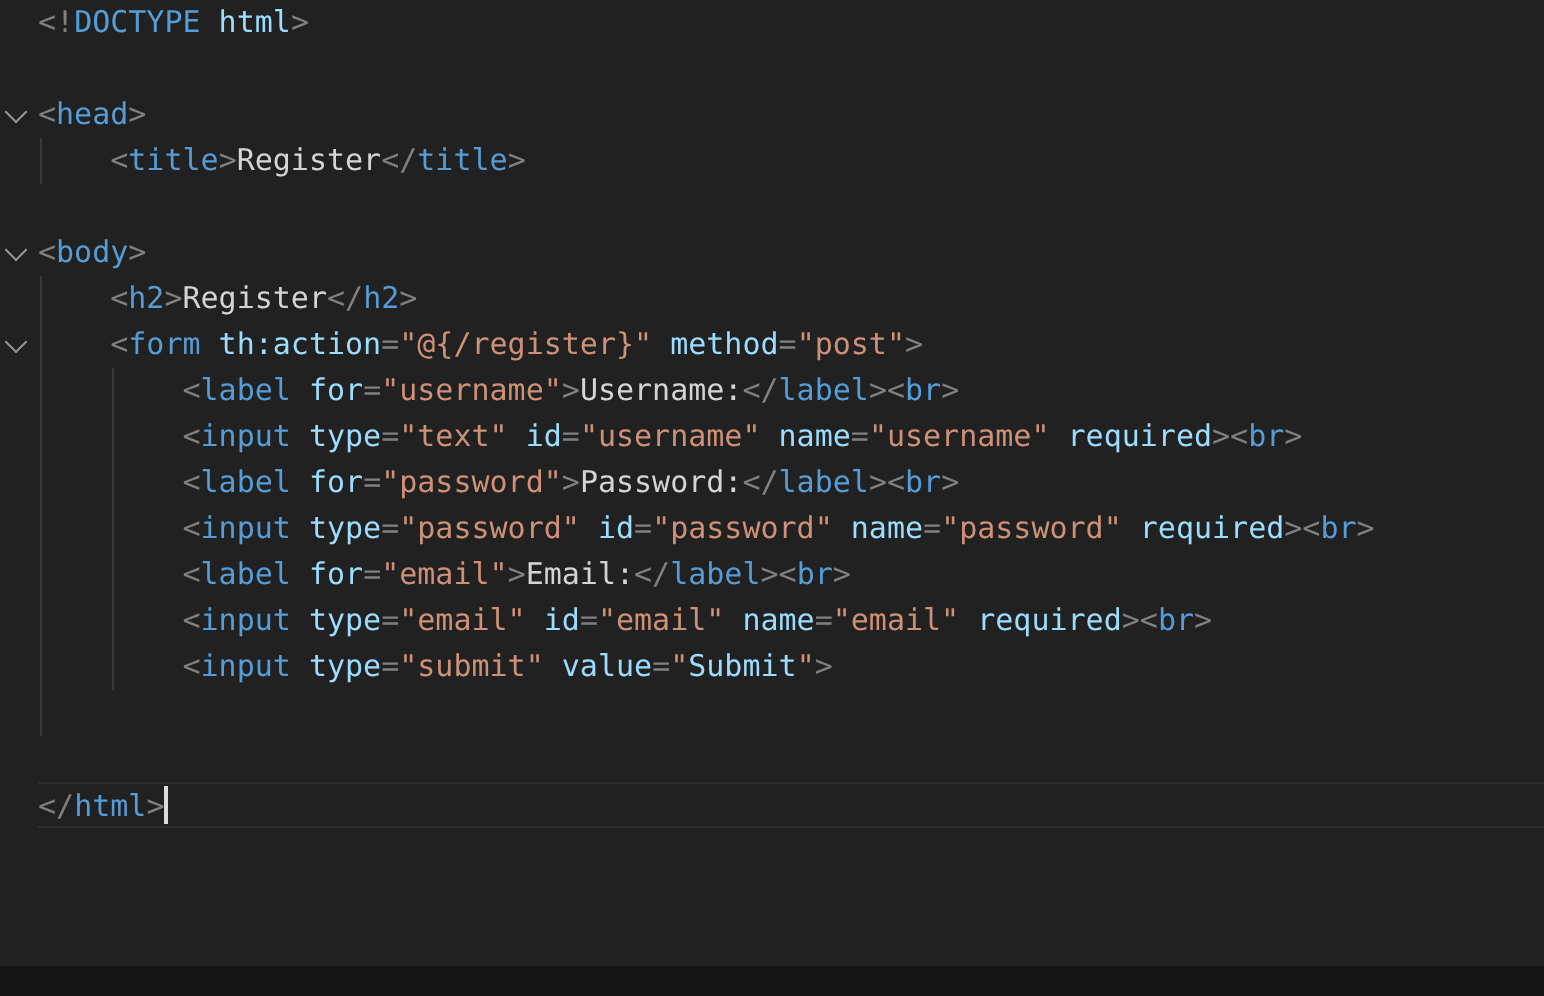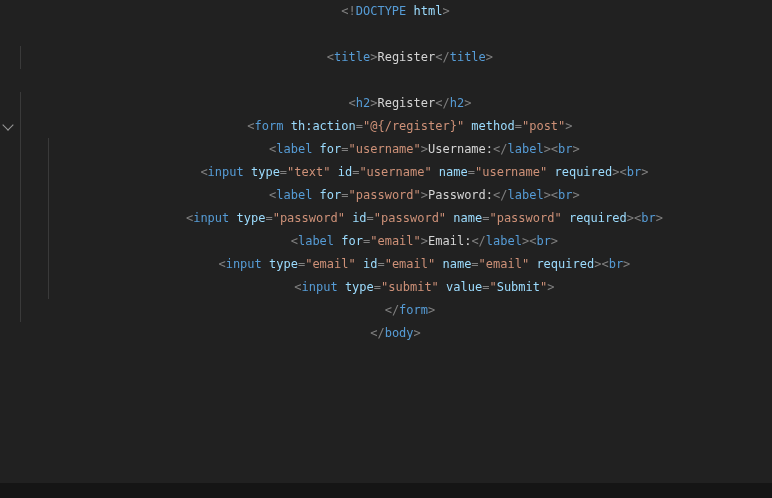--- a/index.html
+++ b/index.html
@@ -14,23 +14,22 @@
     position: absolute;
     left: 0; top: 0; right: 0;
     padding-left: 19px;
     box-sizing: border-box;
   }
   .line {
     position: relative;
     height: 23px;
     line-height: 23px;
     white-space: pre;
-    font-size: 12px;
+    font-size: 15px;
     box-sizing: border-box;
-    text-align: center;
   }
   .line.current {
     border-top: 1px solid #2e2e2e;
     border-bottom: 1px solid #2e2e2e;
   }
   .code { display: inline-block; vertical-align: top; }
   .guide {
     position: absolute;
     top: 0; bottom: 0;
     width: 1px;
@@ -63,28 +62,30 @@
     height: 15px;
     background: #151515;
   }
 </style>
 </head>
 <body style="background: rgb(33, 33, 33);">
 
 <div class="editor" id="editor">
     <div class="line"><span class="code"><span style="color: rgb(128, 128, 128);">&lt;!</span><span style="color: rgb(86, 156, 214);">DOCTYPE</span><span style="color: rgb(156, 220, 254);"> html</span><span style="color: rgb(128, 128, 128);">&gt;</span></span></div>
     <div class="line"><span class="code"></span></div>
+    <div class="line"><span class="chev" style="border-right-color: rgb(152, 152, 152); border-bottom-color: rgb(152, 152, 152);"></span><span class="code"><span style="color: rgb(128, 128, 128);">&lt;</span><span style="color: rgb(86, 156, 214);">head</span><span style="color: rgb(128, 128, 128);">&gt;</span></span></div>
     <div class="line"><div class="guide g0" style="background: rgb(58, 58, 58);"></div><span class="code"><span style="color: rgb(212, 212, 212);">    </span><span style="color: rgb(128, 128, 128);">&lt;</span><span style="color: rgb(86, 156, 214);">title</span><span style="color: rgb(128, 128, 128);">&gt;</span><span style="color: rgb(212, 212, 212);">Register</span><span style="color: rgb(128, 128, 128);">&lt;/</span><span style="color: rgb(86, 156, 214);">title</span><span style="color: rgb(128, 128, 128);">&gt;</span></span></div>
     <div class="line"><span class="code"></span></div>
+    <div class="line"><span class="chev" style="border-right-color: rgb(152, 152, 152); border-bottom-color: rgb(152, 152, 152);"></span><span class="code"><span style="color: rgb(128, 128, 128);">&lt;</span><span style="color: rgb(86, 156, 214);">body</span><span style="color: rgb(128, 128, 128);">&gt;</span></span></div>
     <div class="line"><div class="guide g0" style="background: rgb(58, 58, 58);"></div><span class="code"><span style="color: rgb(212, 212, 212);">    </span><span style="color: rgb(128, 128, 128);">&lt;</span><span style="color: rgb(86, 156, 214);">h2</span><span style="color: rgb(128, 128, 128);">&gt;</span><span style="color: rgb(212, 212, 212);">Register</span><span style="color: rgb(128, 128, 128);">&lt;/</span><span style="color: rgb(86, 156, 214);">h2</span><span style="color: rgb(128, 128, 128);">&gt;</span></span></div>
     <div class="line"><span class="chev" style="border-right-color: rgb(152, 152, 152); border-bottom-color: rgb(152, 152, 152);"></span><div class="guide g0" style="background: rgb(58, 58, 58);"></div><span class="code"><span style="color: rgb(212, 212, 212);">    </span><span style="color: rgb(128, 128, 128);">&lt;</span><span style="color: rgb(86, 156, 214);">form</span><span style="color: rgb(156, 220, 254);"> th:action</span><span style="color: rgb(128, 128, 128);">=</span><span style="color: rgb(206, 145, 120);">"@{/register}"</span><span style="color: rgb(156, 220, 254);"> method</span><span style="color: rgb(128, 128, 128);">=</span><span style="color: rgb(206, 145, 120);">"post"</span><span style="color: rgb(128, 128, 128);">&gt;</span></span></div>
     <div class="line"><div class="guide g0" style="background: rgb(58, 58, 58);"></div><div class="guide g4" style="background: rgb(58, 58, 58);"></div><span class="code"><span style="color: rgb(212, 212, 212);">        </span><span style="color: rgb(128, 128, 128);">&lt;</span><span style="color: rgb(86, 156, 214);">label</span><span style="color: rgb(156, 220, 254);"> for</span><span style="color: rgb(128, 128, 128);">=</span><span style="color: rgb(206, 145, 120);">"username"</span><span style="color: rgb(128, 128, 128);">&gt;</span><span style="color: rgb(212, 212, 212);">Username:</span><span style="color: rgb(128, 128, 128);">&lt;/</span><span style="color: rgb(86, 156, 214);">label</span><span style="color: rgb(128, 128, 128);">&gt;&lt;</span><span style="color: rgb(86, 156, 214);">br</span><span style="color: rgb(128, 128, 128);">&gt;</span></span></div>
     <div class="line"><div class="guide g0" style="background: rgb(58, 58, 58);"></div><div class="guide g4" style="background: rgb(58, 58, 58);"></div><span class="code"><span style="color: rgb(212, 212, 212);">        </span><span style="color: rgb(128, 128, 128);">&lt;</span><span style="color: rgb(86, 156, 214);">input</span><span style="color: rgb(156, 220, 254);"> type</span><span style="color: rgb(128, 128, 128);">=</span><span style="color: rgb(206, 145, 120);">"text"</span><span style="color: rgb(156, 220, 254);"> id</span><span style="color: rgb(128, 128, 128);">=</span><span style="color: rgb(206, 145, 120);">"username"</span><span style="color: rgb(156, 220, 254);"> name</span><span style="color: rgb(128, 128, 128);">=</span><span style="color: rgb(206, 145, 120);">"username"</span><span style="color: rgb(156, 220, 254);"> required</span><span style="color: rgb(128, 128, 128);">&gt;&lt;</span><span style="color: rgb(86, 156, 214);">br</span><span style="color: rgb(128, 128, 128);">&gt;</span></span></div>
     <div class="line"><div class="guide g0" style="background: rgb(58, 58, 58);"></div><div class="guide g4" style="background: rgb(58, 58, 58);"></div><span class="code"><span style="color: rgb(212, 212, 212);">        </span><span style="color: rgb(128, 128, 128);">&lt;</span><span style="color: rgb(86, 156, 214);">label</span><span style="color: rgb(156, 220, 254);"> for</span><span style="color: rgb(128, 128, 128);">=</span><span style="color: rgb(206, 145, 120);">"password"</span><span style="color: rgb(128, 128, 128);">&gt;</span><span style="color: rgb(212, 212, 212);">Password:</span><span style="color: rgb(128, 128, 128);">&lt;/</span><span style="color: rgb(86, 156, 214);">label</span><span style="color: rgb(128, 128, 128);">&gt;&lt;</span><span style="color: rgb(86, 156, 214);">br</span><span style="color: rgb(128, 128, 128);">&gt;</span></span></div>
     <div class="line"><div class="guide g0" style="background: rgb(58, 58, 58);"></div><div class="guide g4" style="background: rgb(58, 58, 58);"></div><span class="code"><span style="color: rgb(212, 212, 212);">        </span><span style="color: rgb(128, 128, 128);">&lt;</span><span style="color: rgb(86, 156, 214);">input</span><span style="color: rgb(156, 220, 254);"> type</span><span style="color: rgb(128, 128, 128);">=</span><span style="color: rgb(206, 145, 120);">"password"</span><span style="color: rgb(156, 220, 254);"> id</span><span style="color: rgb(128, 128, 128);">=</span><span style="color: rgb(206, 145, 120);">"password"</span><span style="color: rgb(156, 220, 254);"> name</span><span style="color: rgb(128, 128, 128);">=</span><span style="color: rgb(206, 145, 120);">"password"</span><span style="color: rgb(156, 220, 254);"> required</span><span style="color: rgb(128, 128, 128);">&gt;&lt;</span><span style="color: rgb(86, 156, 214);">br</span><span style="color: rgb(128, 128, 128);">&gt;</span></span></div>
     <div class="line"><div class="guide g0" style="background: rgb(58, 58, 58);"></div><div class="guide g4" style="background: rgb(58, 58, 58);"></div><span class="code"><span style="color: rgb(212, 212, 212);">        </span><span style="color: rgb(128, 128, 128);">&lt;</span><span style="color: rgb(86, 156, 214);">label</span><span style="color: rgb(156, 220, 254);"> for</span><span style="color: rgb(128, 128, 128);">=</span><span style="color: rgb(206, 145, 120);">"email"</span><span style="color: rgb(128, 128, 128);">&gt;</span><span style="color: rgb(212, 212, 212);">Email:</span><span style="color: rgb(128, 128, 128);">&lt;/</span><span style="color: rgb(86, 156, 214);">label</span><span style="color: rgb(128, 128, 128);">&gt;&lt;</span><span style="color: rgb(86, 156, 214);">br</span><span style="color: rgb(128, 128, 128);">&gt;</span></span></div>
     <div class="line"><div class="guide g0" style="background: rgb(58, 58, 58);"></div><div class="guide g4" style="background: rgb(58, 58, 58);"></div><span class="code"><span style="color: rgb(212, 212, 212);">        </span><span style="color: rgb(128, 128, 128);">&lt;</span><span style="color: rgb(86, 156, 214);">input</span><span style="color: rgb(156, 220, 254);"> type</span><span style="color: rgb(128, 128, 128);">=</span><span style="color: rgb(206, 145, 120);">"email"</span><span style="color: rgb(156, 220, 254);"> id</span><span style="color: rgb(128, 128, 128);">=</span><span style="color: rgb(206, 145, 120);">"email"</span><span style="color: rgb(156, 220, 254);"> name</span><span style="color: rgb(128, 128, 128);">=</span><span style="color: rgb(206, 145, 120);">"email"</span><span style="color: rgb(156, 220, 254);"> required</span><span style="color: rgb(128, 128, 128);">&gt;&lt;</span><span style="color: rgb(86, 156, 214);">br</span><span style="color: rgb(128, 128, 128);">&gt;</span></span></div>
     <div class="line"><div class="guide g0" style="background: rgb(58, 58, 58);"></div><div class="guide g4" style="background: rgb(58, 58, 58);"></div><span class="code"><span style="color: rgb(212, 212, 212);">        </span><span style="color: rgb(128, 128, 128);">&lt;</span><span style="color: rgb(86, 156, 214);">input</span><span style="color: rgb(156, 220, 254);"> type</span><span style="color: rgb(128, 128, 128);">=</span><span style="color: rgb(206, 145, 120);">"submit"</span><span style="color: rgb(156, 220, 254);"> value</span><span style="color: rgb(128, 128, 128);">=</span><span style="color: rgb(206, 145, 120);">"</span><span style="color: rgb(156, 220, 254);">Submit</span><span style="color: rgb(206, 145, 120);">"</span><span style="color: rgb(128, 128, 128);">&gt;</span></span></div>
-    <div class="line"><div class="guide g0" style="background: rgb(58, 58, 58);"></div><span class="code"><span style="color: rgb(212, 212, 212);">    </span><span style="color: rgb(128, 128, 128);">&lt;/</span><span style="color: rgb(86, 156, 214);">form</span><span style="color: rgb(128, 128, 128);">&gt;</span></span></div>
-    <div class="line"><span class="code"><span style="color: rgb(128, 128, 128);">&lt;/</span><span style="color: rgb(86, 156, 214);">body</span><span style="color: rgb(128, 128, 128);">&gt;</span></span></div>
+    <div class="line"><div class="guide g0" style="background: rgb(58, 58, 58);"></div></div>
     <div class="line"><span class="code"></span></div>
+    <div class="line current" style="border-top-color: rgb(46, 46, 46); border-bottom-color: rgb(46, 46, 46);"><span class="code"><span style="color: rgb(128, 128, 128);">&lt;/</span><span style="color: rgb(86, 156, 214);">html</span><span style="color: rgb(128, 128, 128);">&gt;</span></span><span class="caret" style="background: rgb(220, 220, 220);"></span></div>
   </div>
 <div class="bottom-strip" style="background: rgb(21, 21, 21);"></div>
 
 </body></html>

